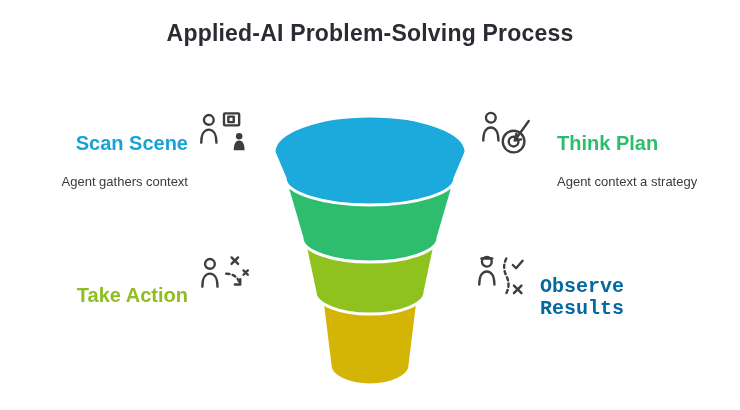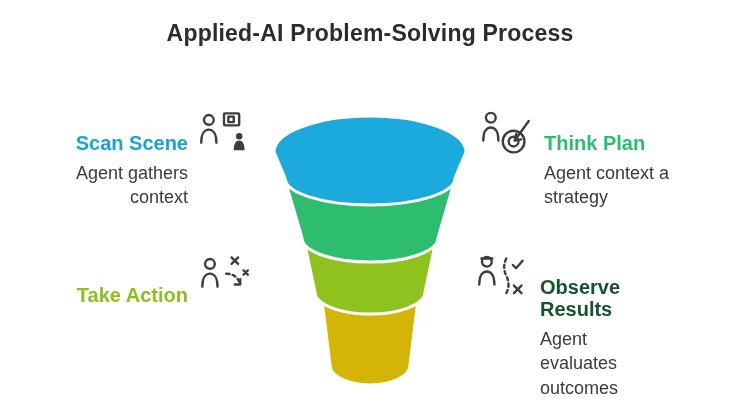--- a/index.html
+++ b/index.html
@@ -7,37 +7,37 @@
     position:relative;width:740px;height:410px;overflow:hidden;background:#ffffff;
     font-family:"Liberation Sans", sans-serif;
   }
   .page-title{
     position:absolute;top:20px;left:0;width:740px;text-align:center;
     font-size:23px;font-weight:700;color:#2b2b33;letter-spacing:.2px;
   }
   .funnel-svg{position:absolute;left:0;top:0;}
   .funnel-svg path{stroke:#ffffff;stroke-width:3;stroke-linejoin:round;}
   .step{position:absolute;display:flex;align-items:flex-start;}
-  .step .text{display:flex;flex-direction:column;gap:7px;}
+  .step .text{display:flex;flex-direction:column;gap:19px;}
   .step.left .text{text-align:right;}
   .step.right .text{text-align:left;}
   .step-title{font-size:20px;font-weight:700;line-height:1.1;}
-  .step-desc{font-size:18px;color:#3b3b3b;line-height:1.35;}
+  .step-desc{font-size:13px;color:#3b3b3b;line-height:1.35;}
   .iconwrap{flex:0 0 56px;display:flex;justify-content:center;}
   .step.left .iconwrap{margin-left:8px;}
   .step.right .iconwrap{margin-right:10px;}
   .icon{stroke:#3d3d3d;fill:none;stroke-width:2.2;stroke-linecap:round;stroke-linejoin:round;}
   .icon .solid{fill:#3d3d3d;stroke:none;}
   .icon .dash{stroke-dasharray:3 3;}
   #step-scan{left:18px;top:106px;width:234px;}
   #step-scan .text{flex:1;margin-top:26px;}
   #step-action{left:18px;top:250px;width:234px;}
   #step-action .text{flex:1;margin-top:34px;}
   #step-think{left:478px;top:106px;width:250px;}
-  #step-think .text{margin-top:26px;max-width:178px;}
+  #step-think .text{margin-top:26px;max-width:178px;margin-left:13px;}
   #step-observe{left:474px;top:250px;width:250px;}
   #step-observe .text{margin-top:26px;max-width:124px;}
 </style>
 </head>
 <body>
 
 <div class="canvas">
 
   <div class="page-title">Applied-AI Problem-Solving Process</div>
 
@@ -102,18 +102,17 @@
       <svg class="icon" width="52" height="56" viewBox="0 0 48 48">
         <circle cx="10" cy="9" r="4.5"></circle>
         <path d="M5 6 h10"></path>
         <path d="M3 30 c0-8 3-12 7-12 s7 4 7 12"></path>
         <path class="dash" d="M28 6 q-4 8 0 16 q4 8 0 16"></path>
         <path d="M34 12 l3 3 l6-7"></path>
         <path d="M35 31 l7 7 M42 31 l-7 7"></path>
       </svg>
     </div>
     <div class="text">
-      <div class="step-title" style="color: #14532d;">Observe Results</div>
-      <div class="step-desc">Agent evaluates outcomes</div>
+      <div class="step-title" style="color: #0369a1; font-family: Liberation Mono, monospace;">Observe Results</div>
     </div>
   </div>
 
 </div>
 
 </body></html>

